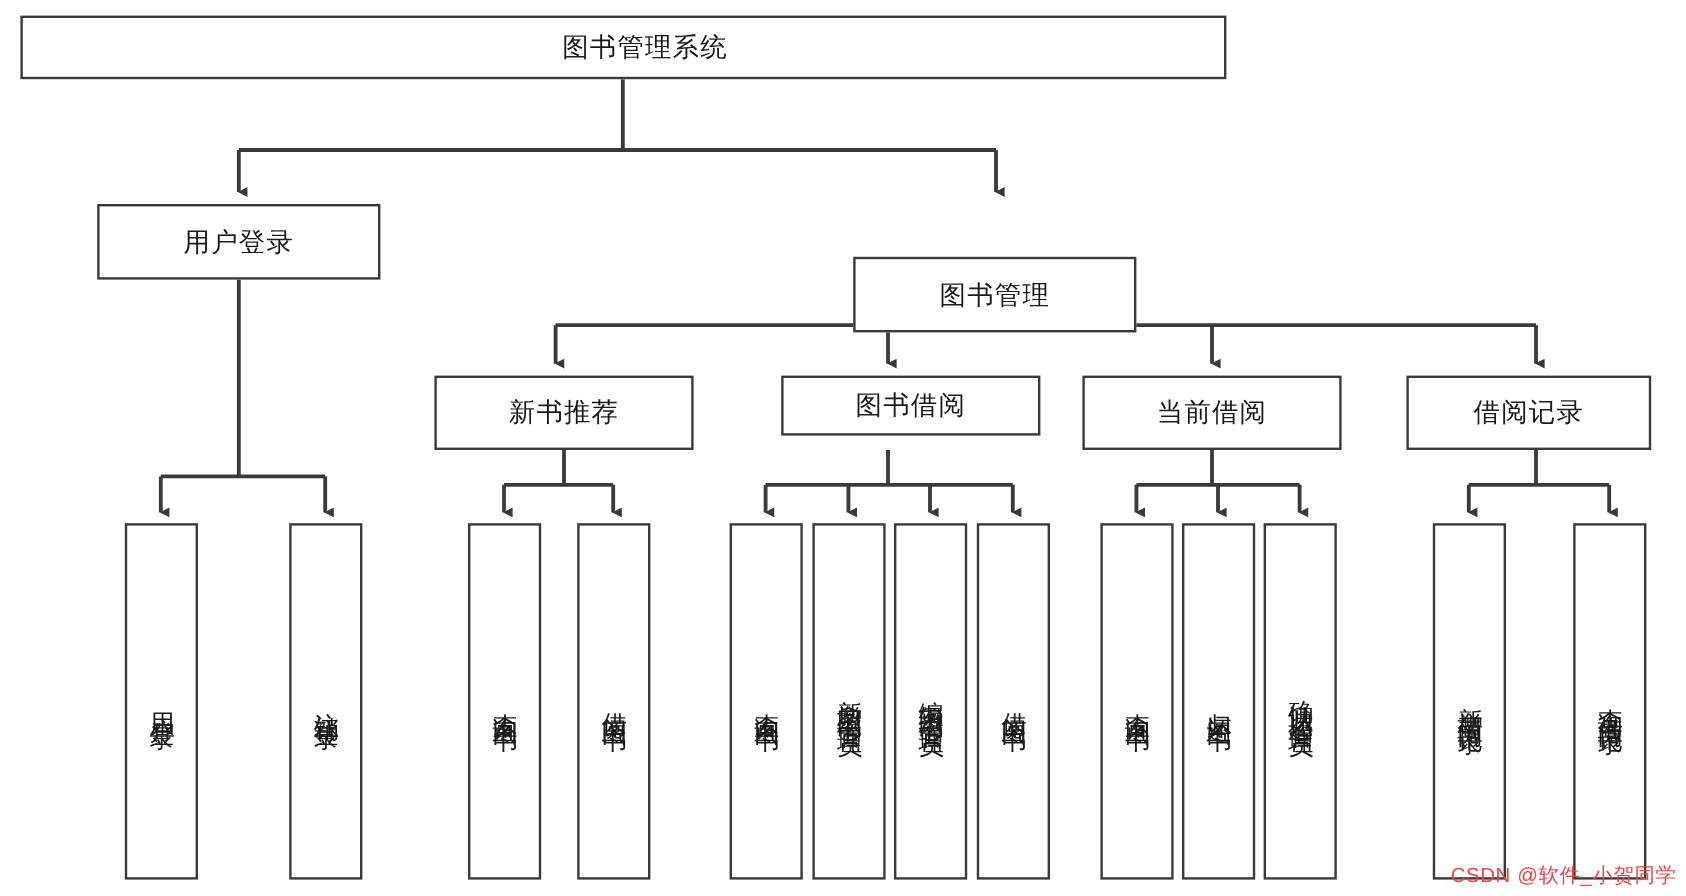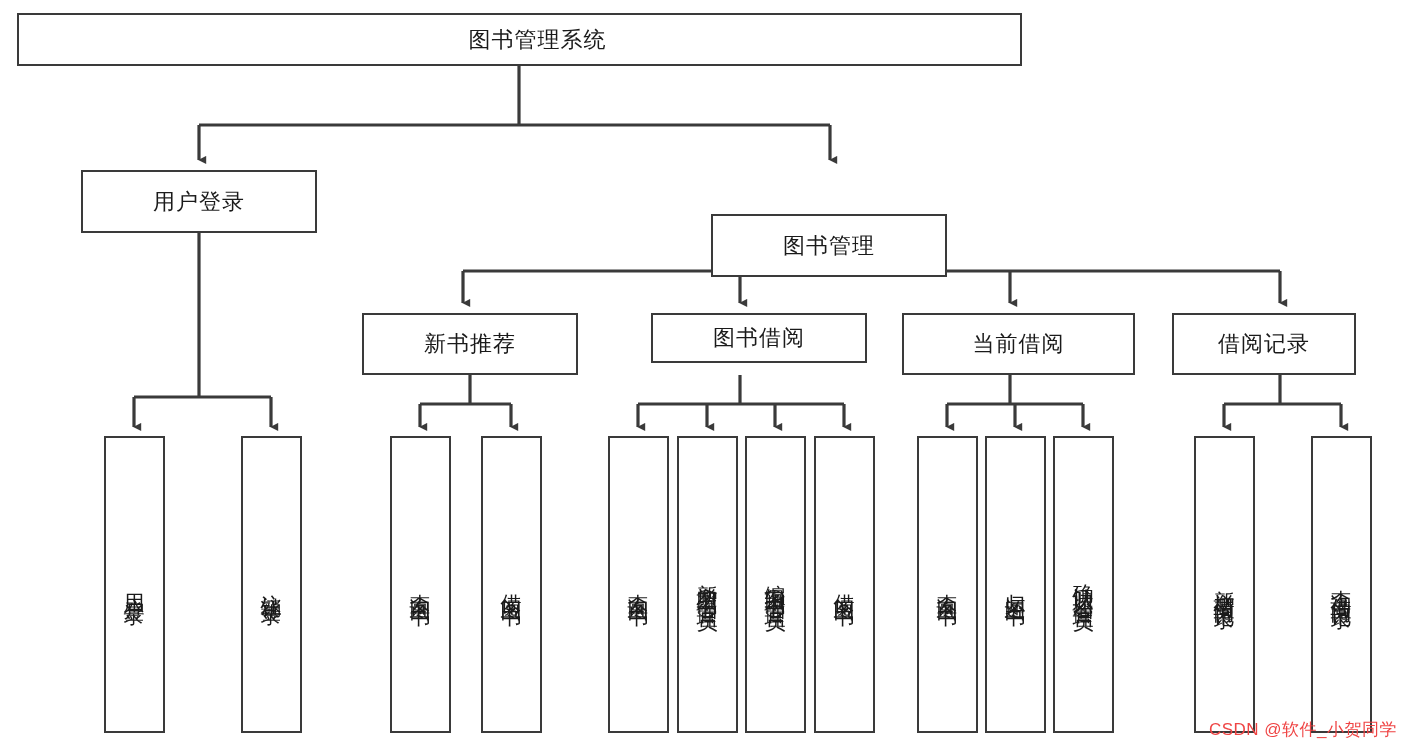--- a/index.html
+++ b/index.html
@@ -132,24 +132,24 @@
   <div class="node horizontal" style="left:711px; top:170px; width:236px; height:63px;margin-top:44px;">
     <span class="hlabel">图书管理</span>
   </div>
 
   <div class="node horizontal" style="left:362px; top:313px; width:216px; height:62px;text-align:center;">
     <span class="hlabel">新书推荐</span>
   </div>
   <div class="node horizontal" style="left:639px; top:313px; width:216px; height:50px;margin-left:12px;">
     <span class="hlabel">图书借阅</span>
   </div>
-  <div class="node horizontal" style="left:902px; top:313px; width:233px; height:62px;">
+  <div class="node horizontal" style="left:902px; top:313px; width:216px; height:62px;">
     <span class="hlabel">当前借阅</span>
   </div>
-  <div class="node horizontal" style="left:1172px; top:313px; width:184px; height:62px;">
+  <div class="node horizontal" style="left:1172px; top:313px; width:204px; height:62px;">
     <span class="hlabel">借阅记录</span>
   </div>
 
   <div class="node vertical" style="left:104px; top:436px; width:61px; height:297px;">
     <span class="vlabel">用户登录</span>
   </div>
   <div class="node vertical" style="left:241px; top:436px; width:61px; height:297px;">
     <span class="vlabel">注销登录</span>
   </div>
 

